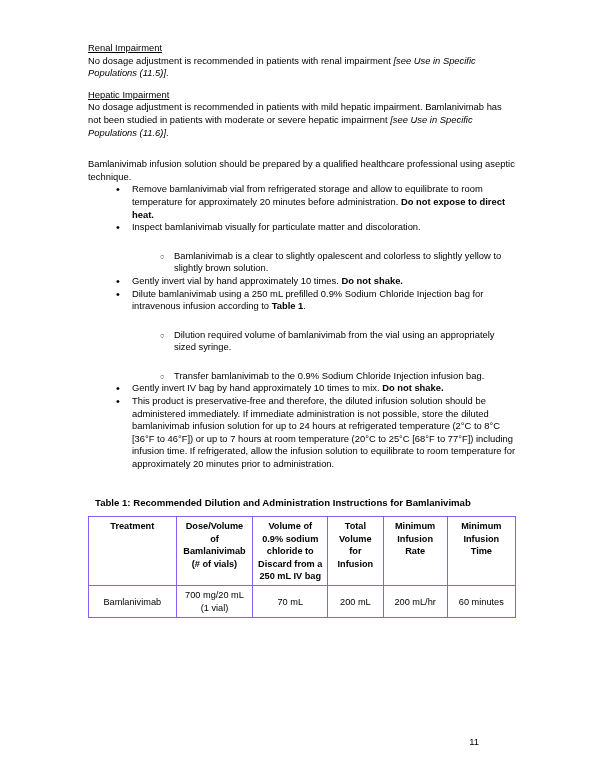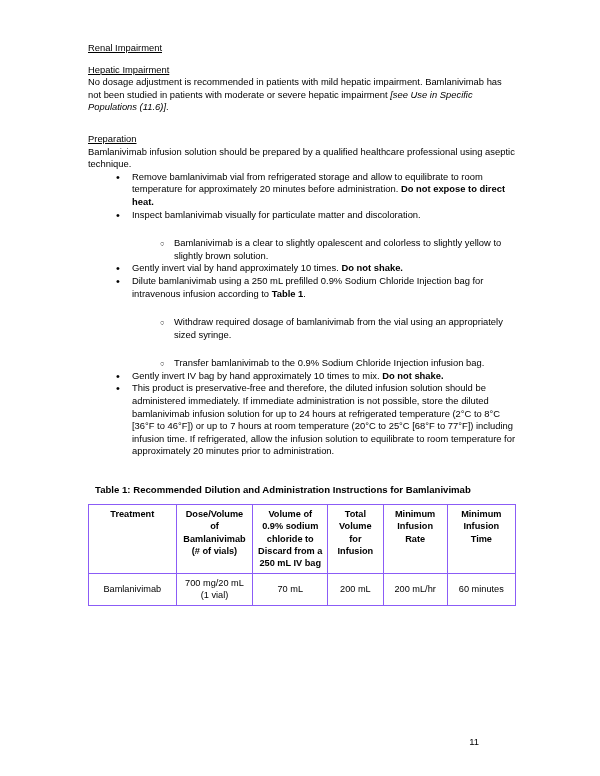--- a/index.html
+++ b/index.html
@@ -155,51 +155,51 @@
     line-height: 12px;
   }
 </style>
 </head>
 <body>
 
 <div class="page">
   <div class="content">
 
     <div class="section-head">Renal Impairment</div>
+    <p class="para"><span>No dosage adjustment is recommended in patients with renal impairment </span><span class="italic">[see Use in Specific Populations (11.5)]</span><span>.</span></p>
 
     <div class="gap"></div>
 
     <div class="section-head">Hepatic Impairment</div>
     <p class="para"><span>No dosage adjustment is recommended in patients with mild hepatic impairment. Bamlanivimab has not been studied in patients with moderate or severe hepatic impairment </span><span class="italic">[see Use in Specific Populations (11.6)]</span><span>.</span></p>
 
     <div class="gap-lg"></div>
 
 
     <div class="gap-sm"></div>
 
-    <div class="section-head">Preparation</div>
     <p class="para">Bamlanivimab infusion solution should be prepared by a qualified healthcare professional using aseptic technique.</p>
 
     <ul class="bullets">
       <li>
         <span>Remove bamlanivimab vial from refrigerated storage and allow to equilibrate to room temperature for approximately 20 minutes before administration. </span><span class="bold">Do not expose to direct heat.</span>
       </li>
       <li>
         <span>Inspect bamlanivimab visually for particulate matter and discoloration.</span>
         <ul class="sub">
           <li>Bamlanivimab is a clear to slightly opalescent and colorless to slightly yellow to slightly brown solution.</li>
         </ul>
       </li>
       <li>
         <span>Gently invert vial by hand approximately 10 times. </span><span class="bold">Do not shake.</span>
       </li>
       <li>
         <span>Dilute bamlanivimab using a 250 mL prefilled 0.9% Sodium Chloride Injection bag for intravenous infusion according to </span><span class="bold">Table 1</span><span>.</span>
         <ul class="sub">
-          <li>Withdraw required dosage of bamlanivimab from the vial using an appropriately sized syringe.</li>
+          <li>Dilution required volume of bamlanivimab from the vial using an appropriately sized syringe.</li>
           <li>Transfer bamlanivimab to the 0.9% Sodium Chloride Injection infusion bag.</li>
         </ul>
       </li>
       <li>
         <span>Gently invert IV bag by hand approximately 10 times to mix. </span><span class="bold">Do not shake.</span>
       </li>
       <li>
         <span>This product is preservative-free and therefore, the diluted infusion solution should be administered immediately. If immediate administration is not possible, store the diluted bamlanivimab infusion solution for up to 24 hours at refrigerated temperature (2°C to 8°C [36°F to 46°F]) or up to 7 hours at room temperature (20°C to 25°C [68°F to 77°F]) including infusion time. If refrigerated, allow the infusion solution to equilibrate to room temperature for approximately 20 minutes prior to administration.</span>
       </li>
     </ul>

